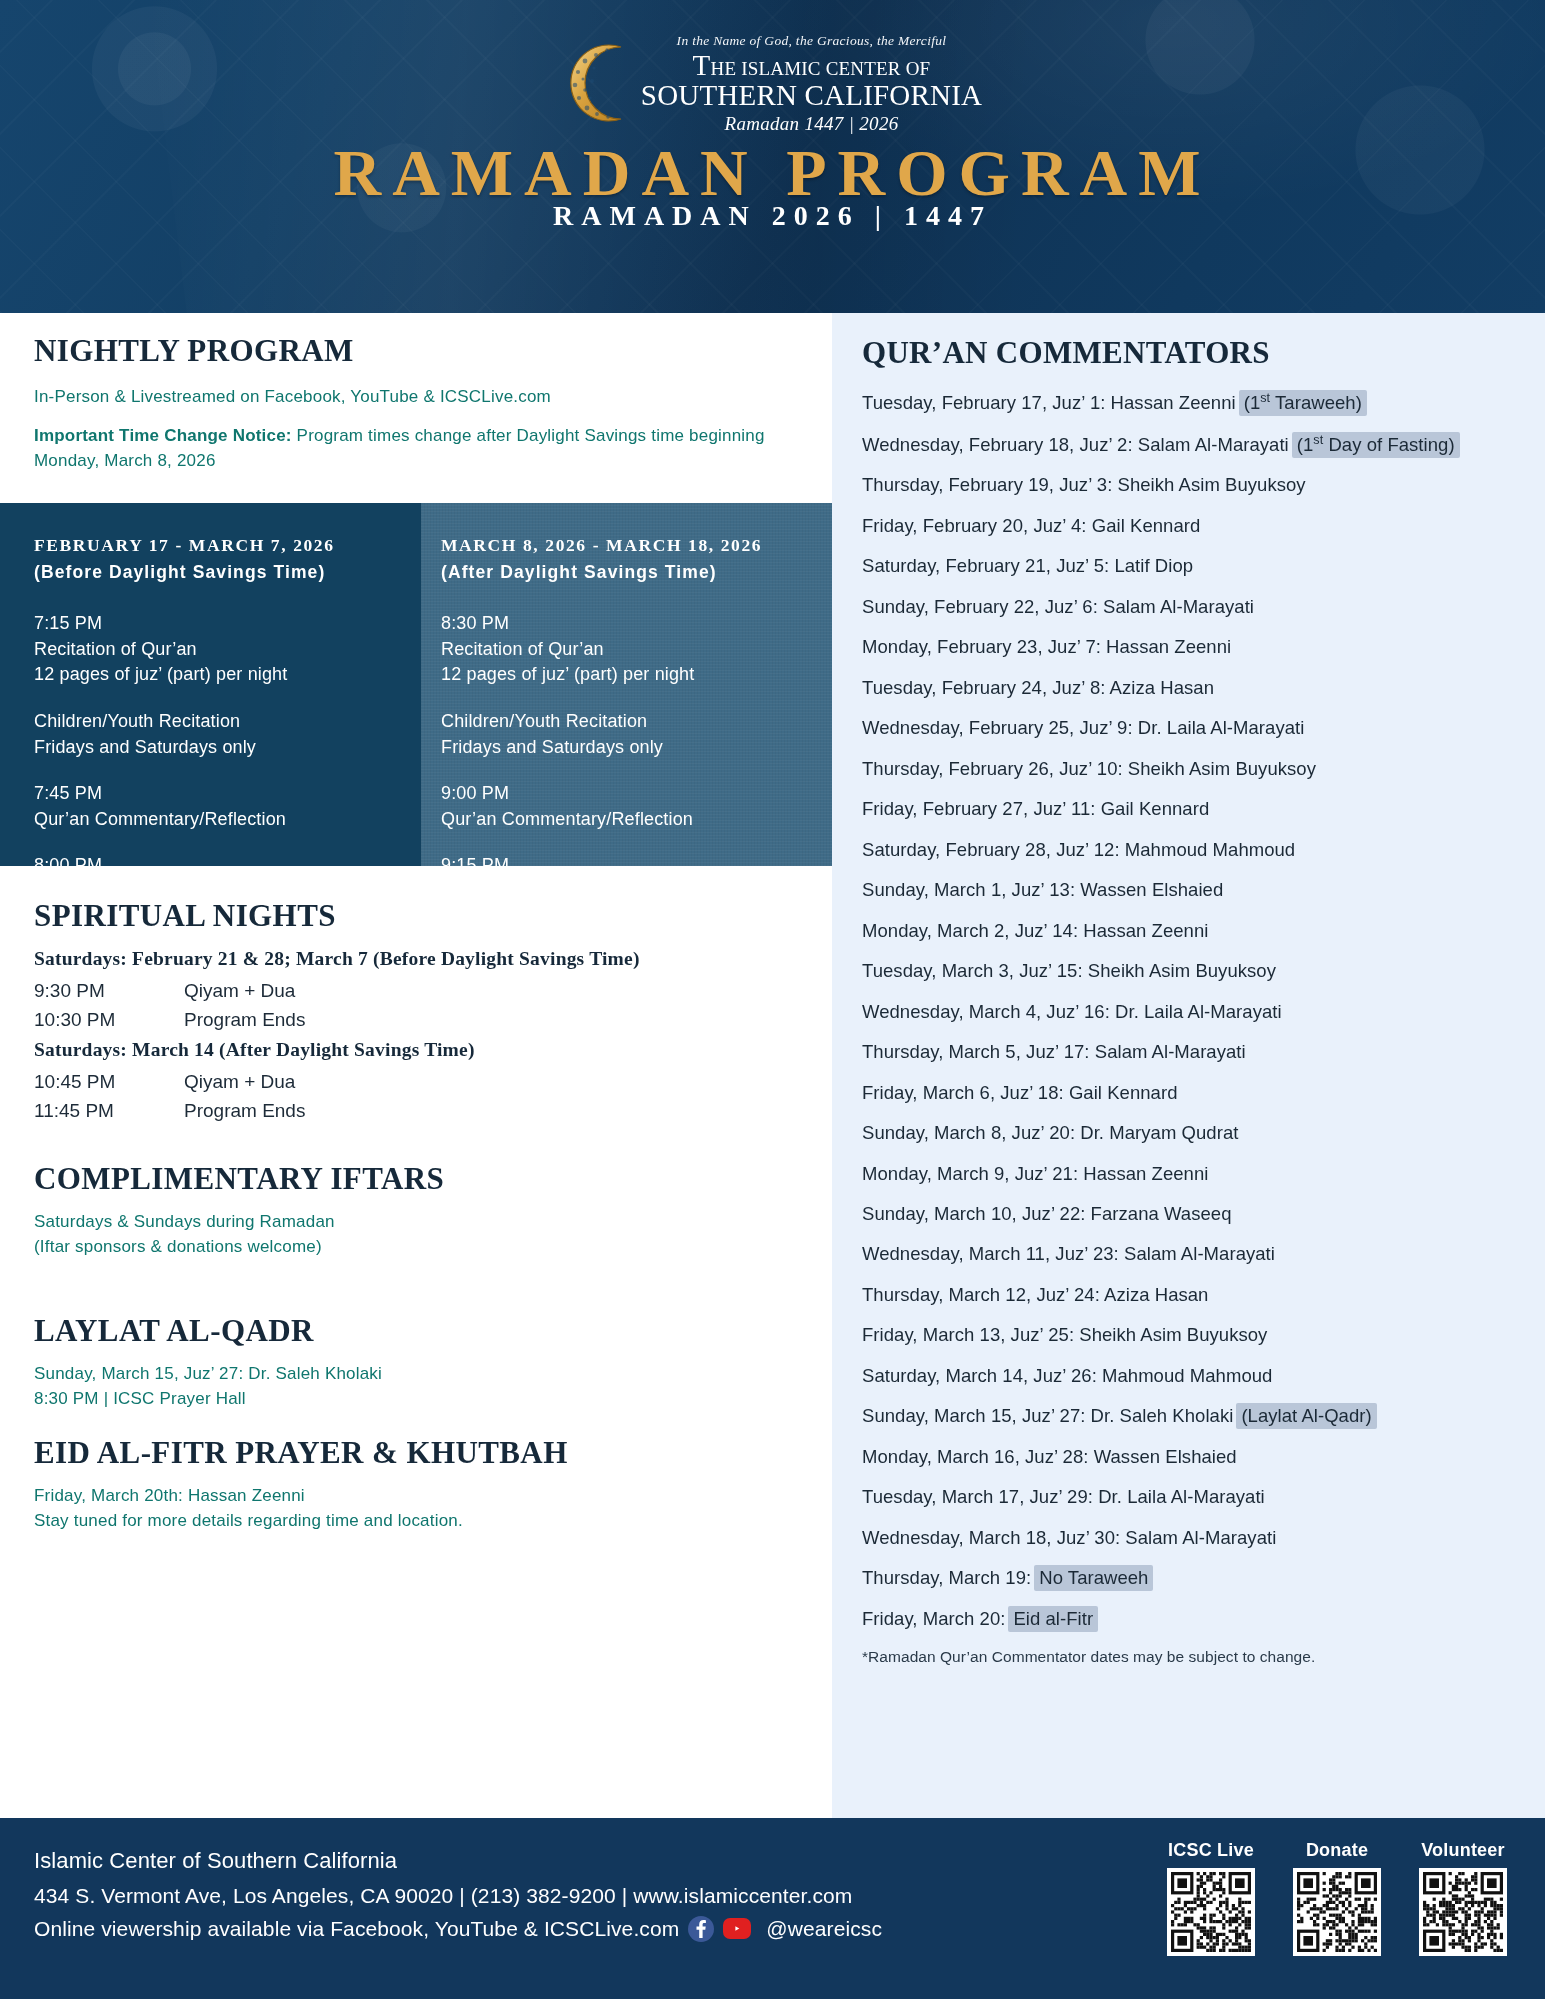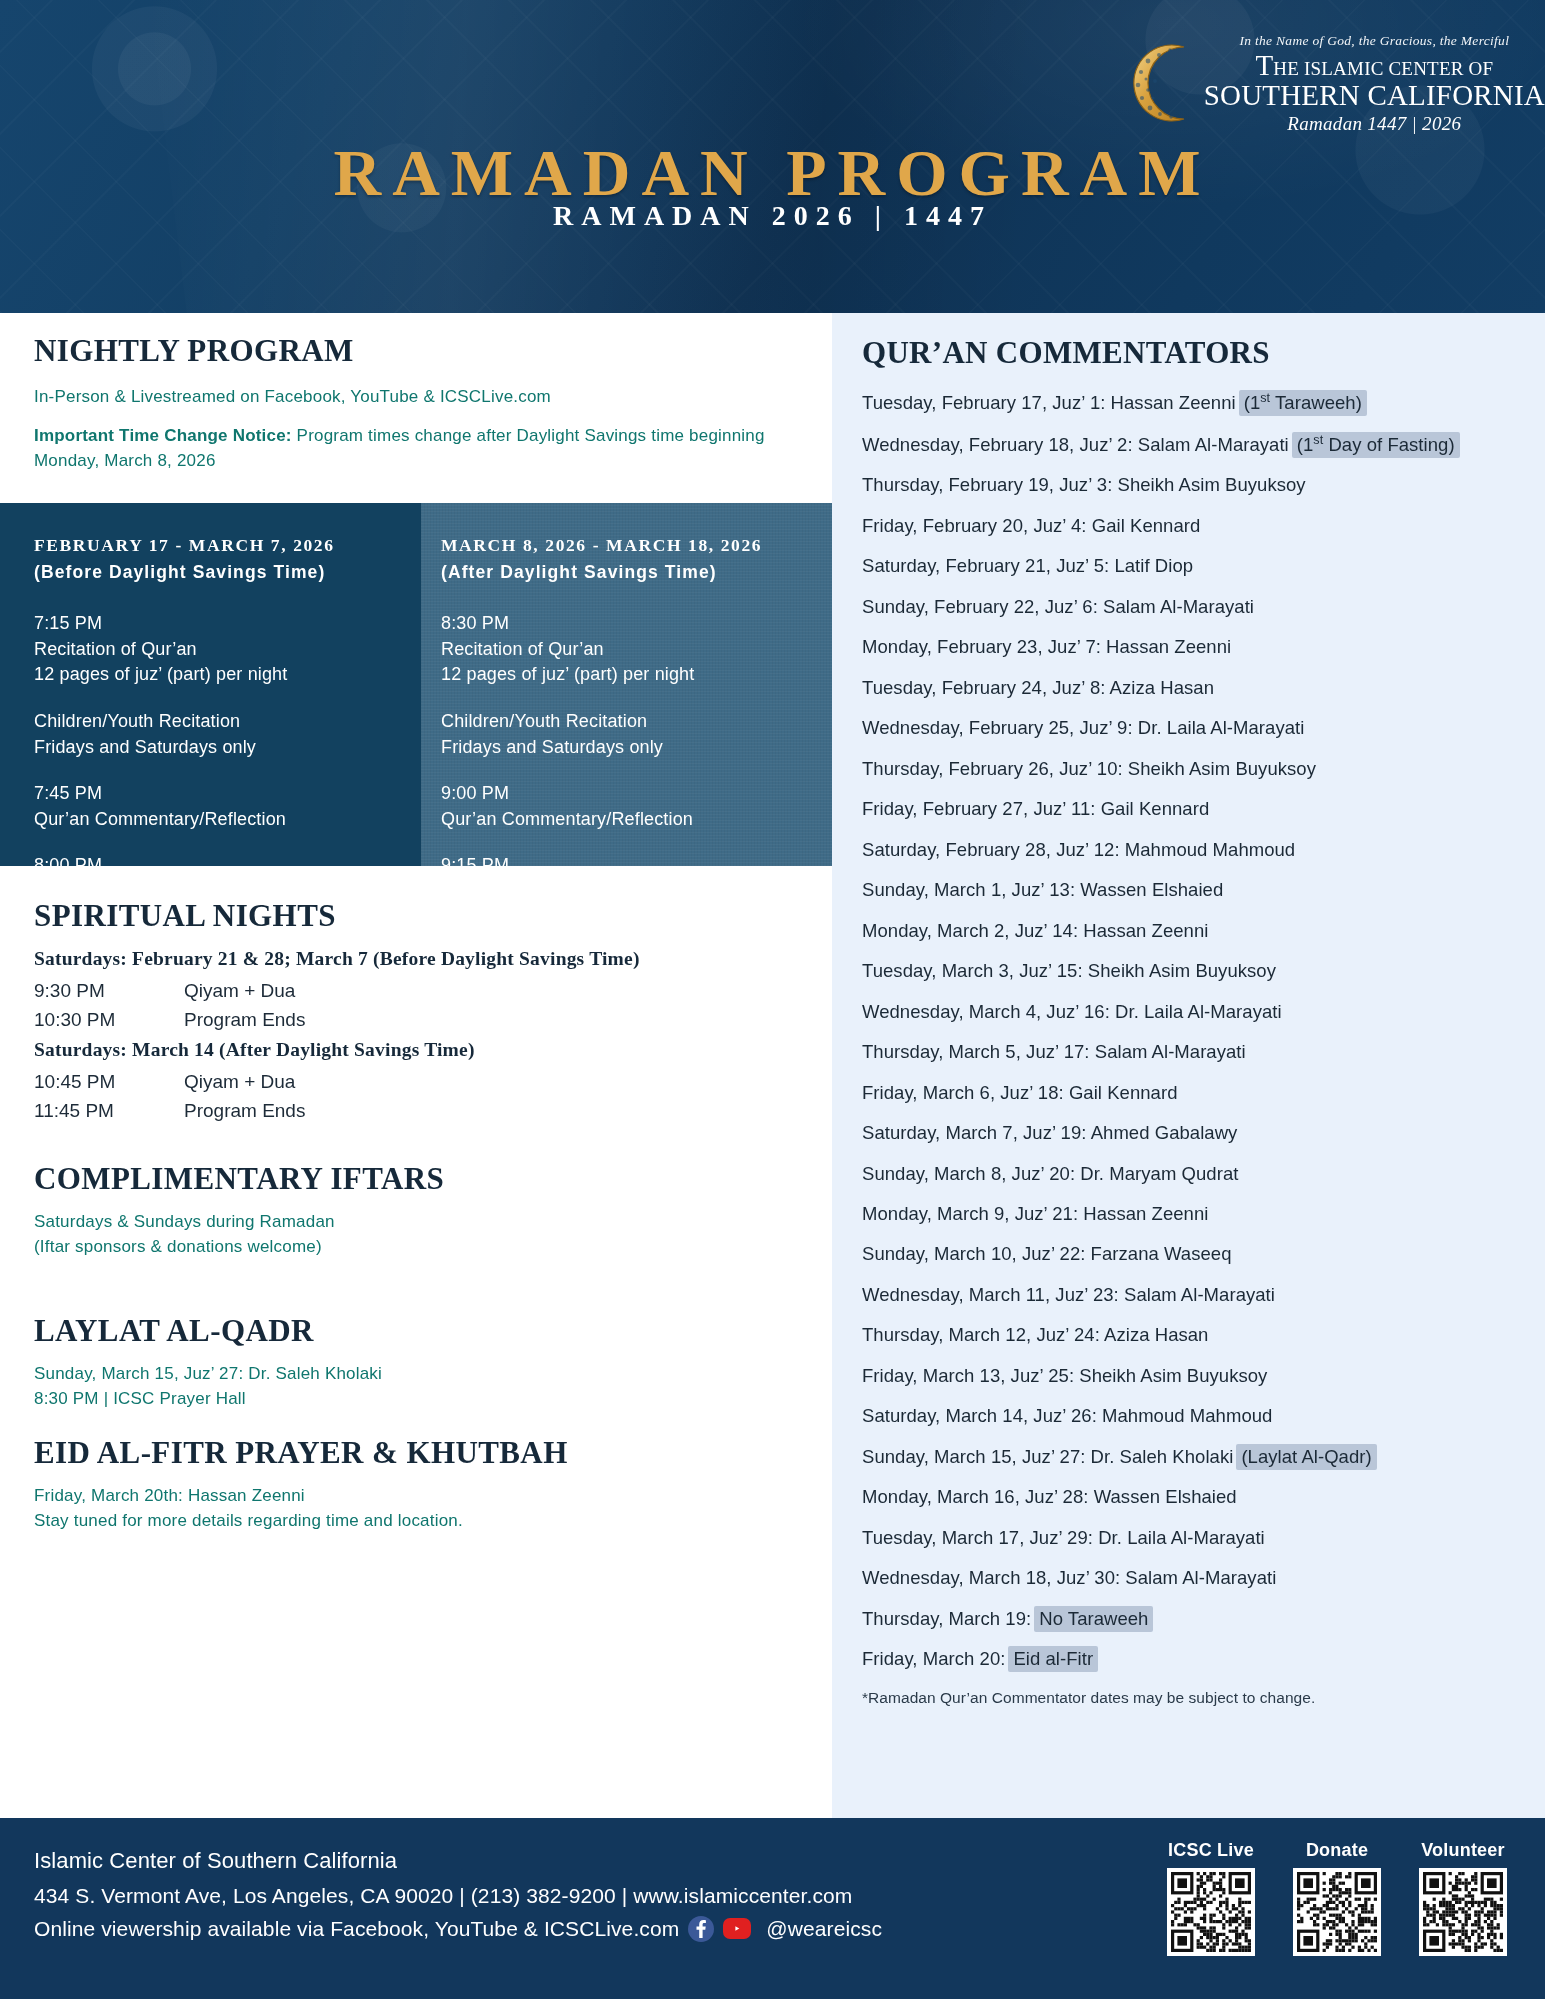--- a/index.html
+++ b/index.html
@@ -34,21 +34,21 @@
     pointer-events:none;
   }
   .banner-sheen {
     position:absolute; left:170px; top:-120px; width:1180px; height:520px;
     background: linear-gradient(100deg, rgba(255,255,255,0) 0%, rgba(255,255,255,.055) 26%, rgba(255,255,255,.02) 40%, rgba(0,0,0,.07) 55%, rgba(255,255,255,0) 72%);
     transform: rotate(-7deg);
     pointer-events:none;
   }
   .logo-wrap {
     position:absolute; left:0; right:0; top:34px;
-    display:flex; justify-content:flex-end; align-items:flex-start; gap:0;
+    display:flex; justify-content:center; align-items:flex-start; gap:0;
   }
   .logo-inner { display:flex; align-items:center; }
   .moon { position:relative; width:72px; height:84px; margin-right:6px; flex:none; }
   .moon svg { display:block; }
   .logo-text { color:#fff; text-align:center; line-height:1; }
   .bism {
     font-family:"Liberation Serif", serif; font-style:italic;
     font-size:13.5px; letter-spacing:.3px; color:#f2f5f8; margin-bottom:3px;
   }
   .icsc-line1 {
@@ -355,21 +355,20 @@
           <div class="comm-row"><span>Wednesday, February 25, Juz’ 9: Dr. Laila Al-Marayati</span></div>
           <div class="comm-row"><span>Thursday, February 26, Juz’ 10: Sheikh Asim Buyuksoy</span></div>
           <div class="comm-row"><span>Friday, February 27, Juz’ 11: Gail Kennard</span></div>
           <div class="comm-row"><span>Saturday, February 28, Juz’ 12: Mahmoud Mahmoud</span></div>
           <div class="comm-row"><span>Sunday, March 1, Juz’ 13:  Wassen Elshaied</span></div>
           <div class="comm-row"><span>Monday, March 2, Juz’ 14: Hassan Zeenni</span></div>
           <div class="comm-row"><span>Tuesday, March 3, Juz’ 15: Sheikh Asim Buyuksoy</span></div>
           <div class="comm-row"><span>Wednesday, March 4, Juz’ 16: Dr. Laila Al-Marayati</span></div>
           <div class="comm-row"><span>Thursday, March 5, Juz’ 17:  Salam Al-Marayati</span></div>
           <div class="comm-row"><span>Friday, March 6, Juz’ 18: Gail Kennard</span></div>
-          <div class="comm-row"><span>Saturday, March 7, Juz’ 19: Ahmed Gabalawy</span></div>
           <div class="comm-row"><span>Sunday, March 8, Juz’ 20:  Dr. Maryam Qudrat</span></div>
           <div class="comm-row"><span>Monday, March 9, Juz’ 21: Hassan Zeenni</span></div>
           <div class="comm-row"><span>Sunday, March 10, Juz’ 22: Farzana Waseeq</span></div>
           <div class="comm-row"><span>Wednesday, March 11, Juz’ 23: Salam Al-Marayati</span></div>
           <div class="comm-row"><span>Thursday, March 12, Juz’ 24: Aziza Hasan</span></div>
           <div class="comm-row"><span>Friday, March 13, Juz’ 25: Sheikh Asim Buyuksoy</span></div>
           <div class="comm-row"><span>Saturday, March 14, Juz’ 26: Mahmoud Mahmoud</span></div>
           <div class="comm-row"><span>Sunday, March 15, Juz’ 27: Dr. Saleh Kholaki</span><span class="tag">(Laylat Al-Qadr)</span></div>
           <div class="comm-row"><span>Monday, March 16, Juz’ 28: Wassen Elshaied</span></div>
           <div class="comm-row"><span>Tuesday, March 17, Juz’ 29: Dr. Laila Al-Marayati</span></div>

